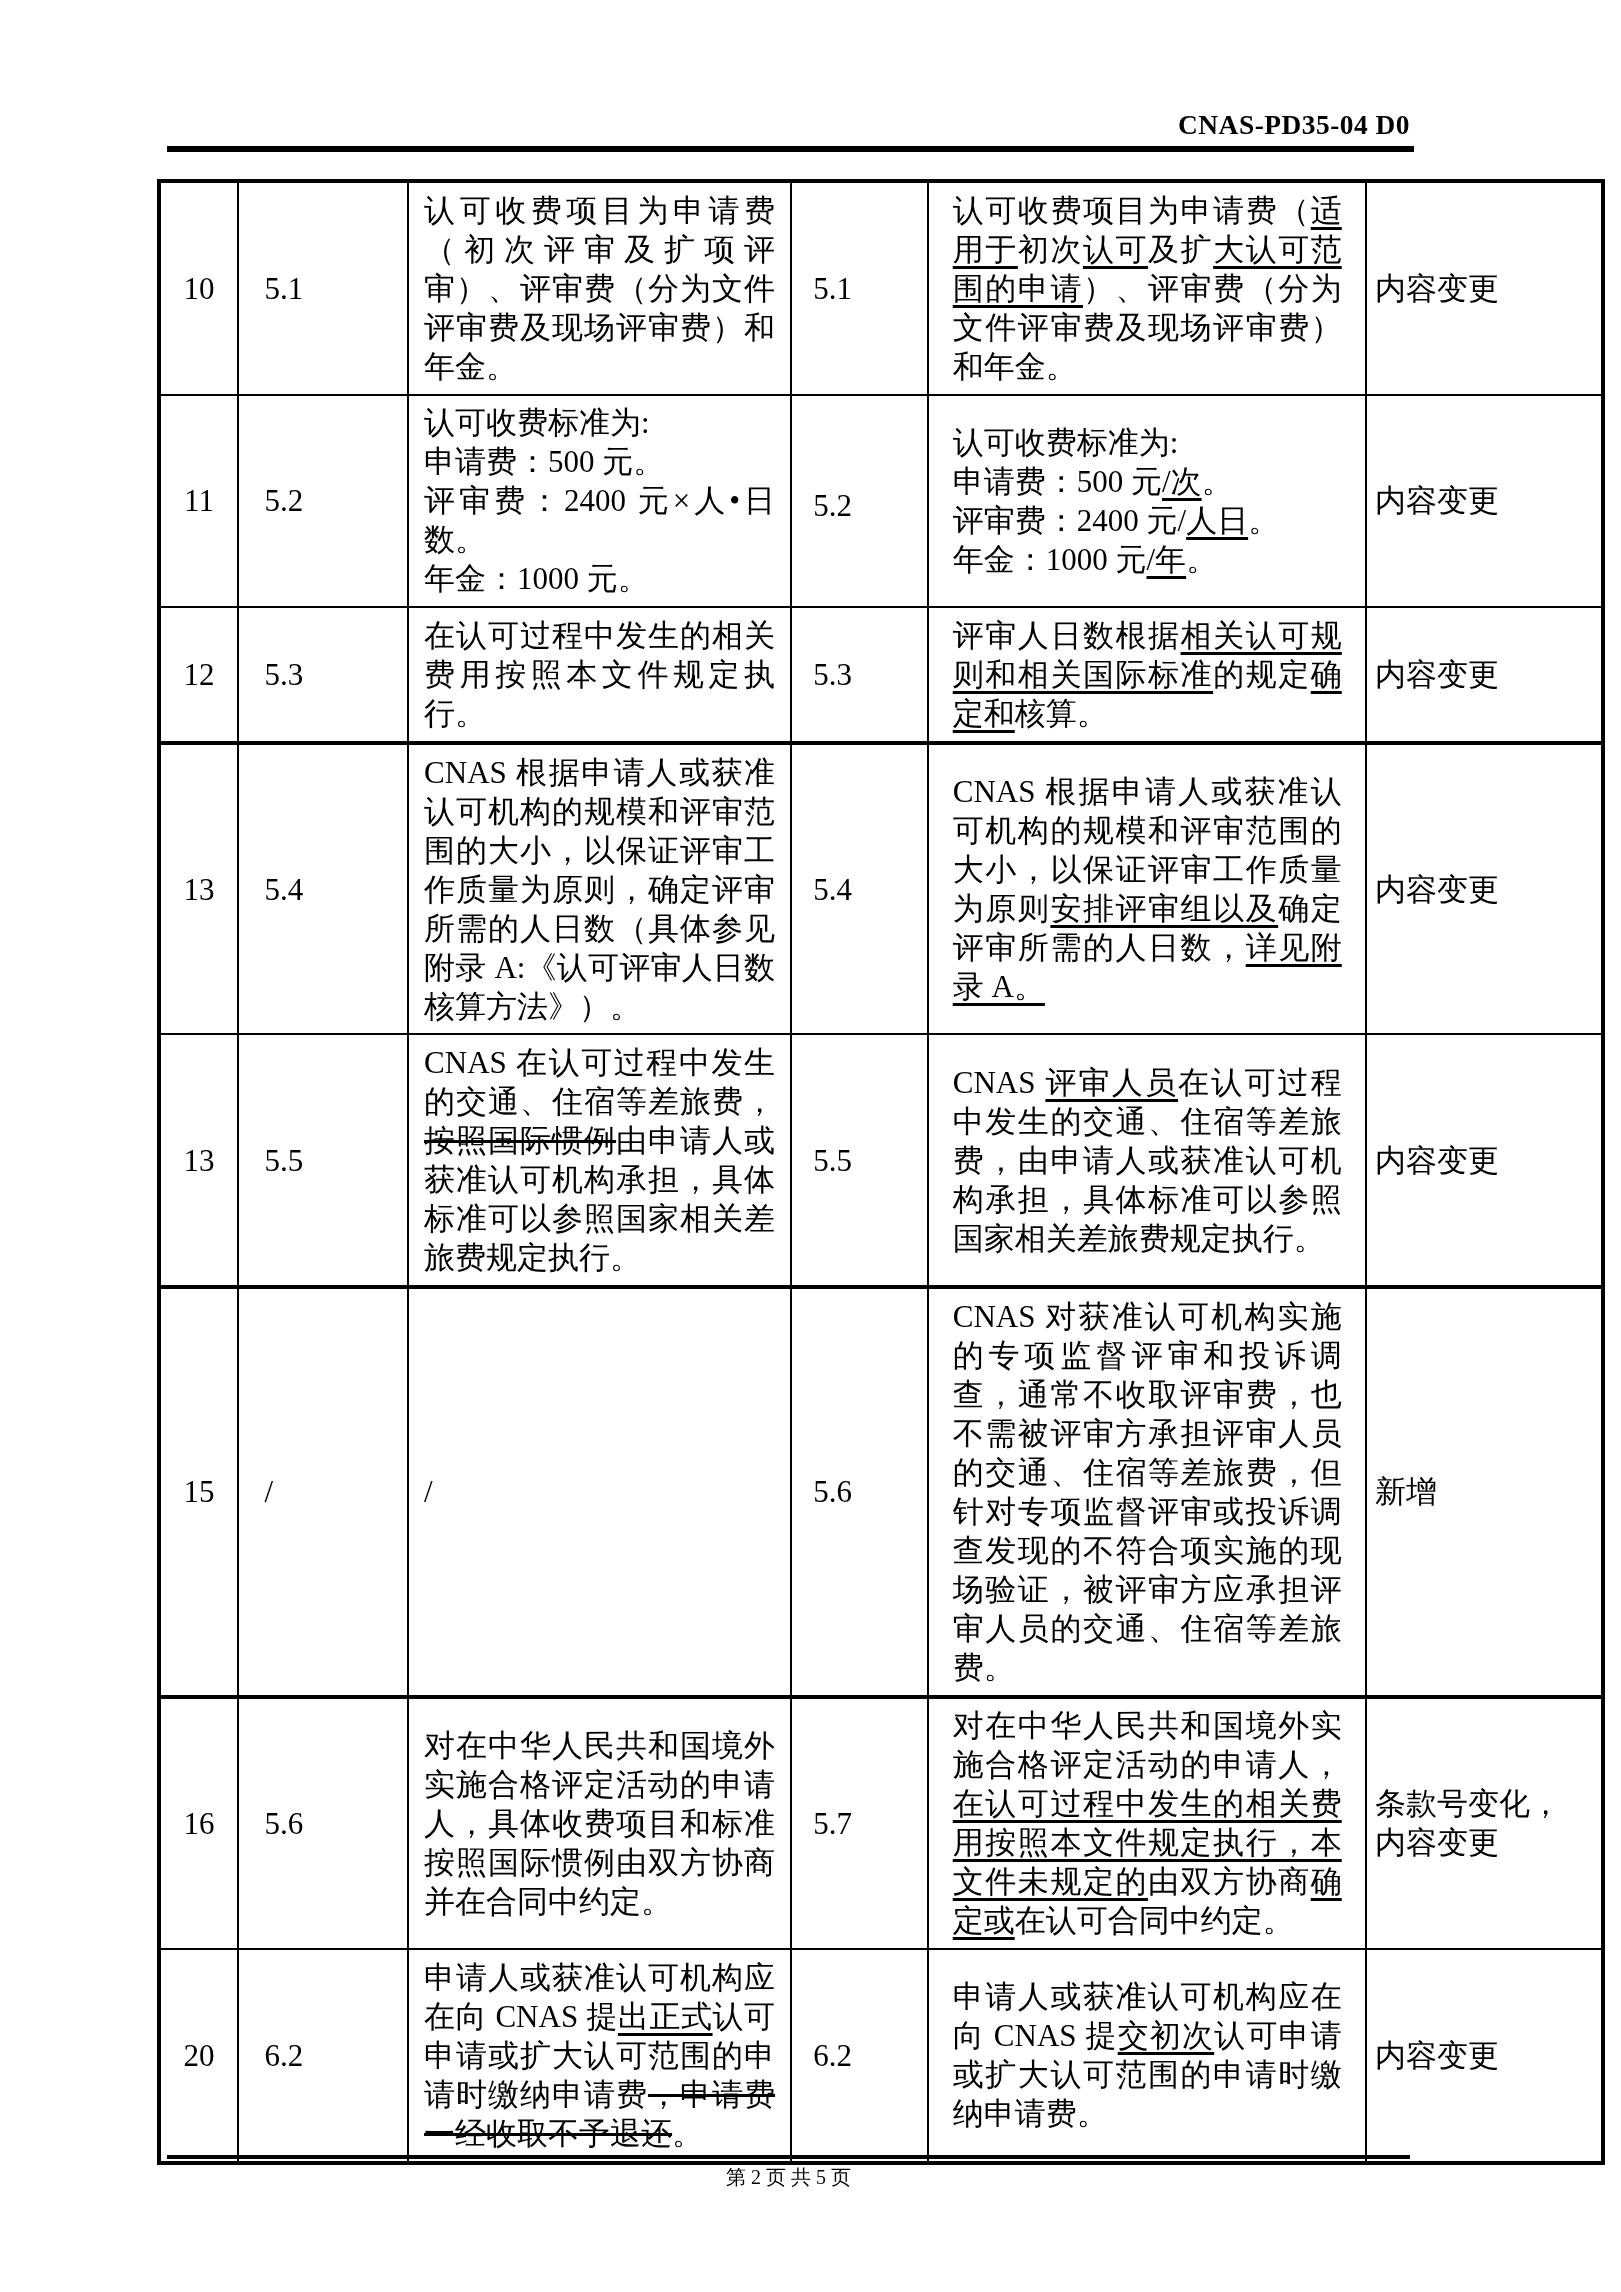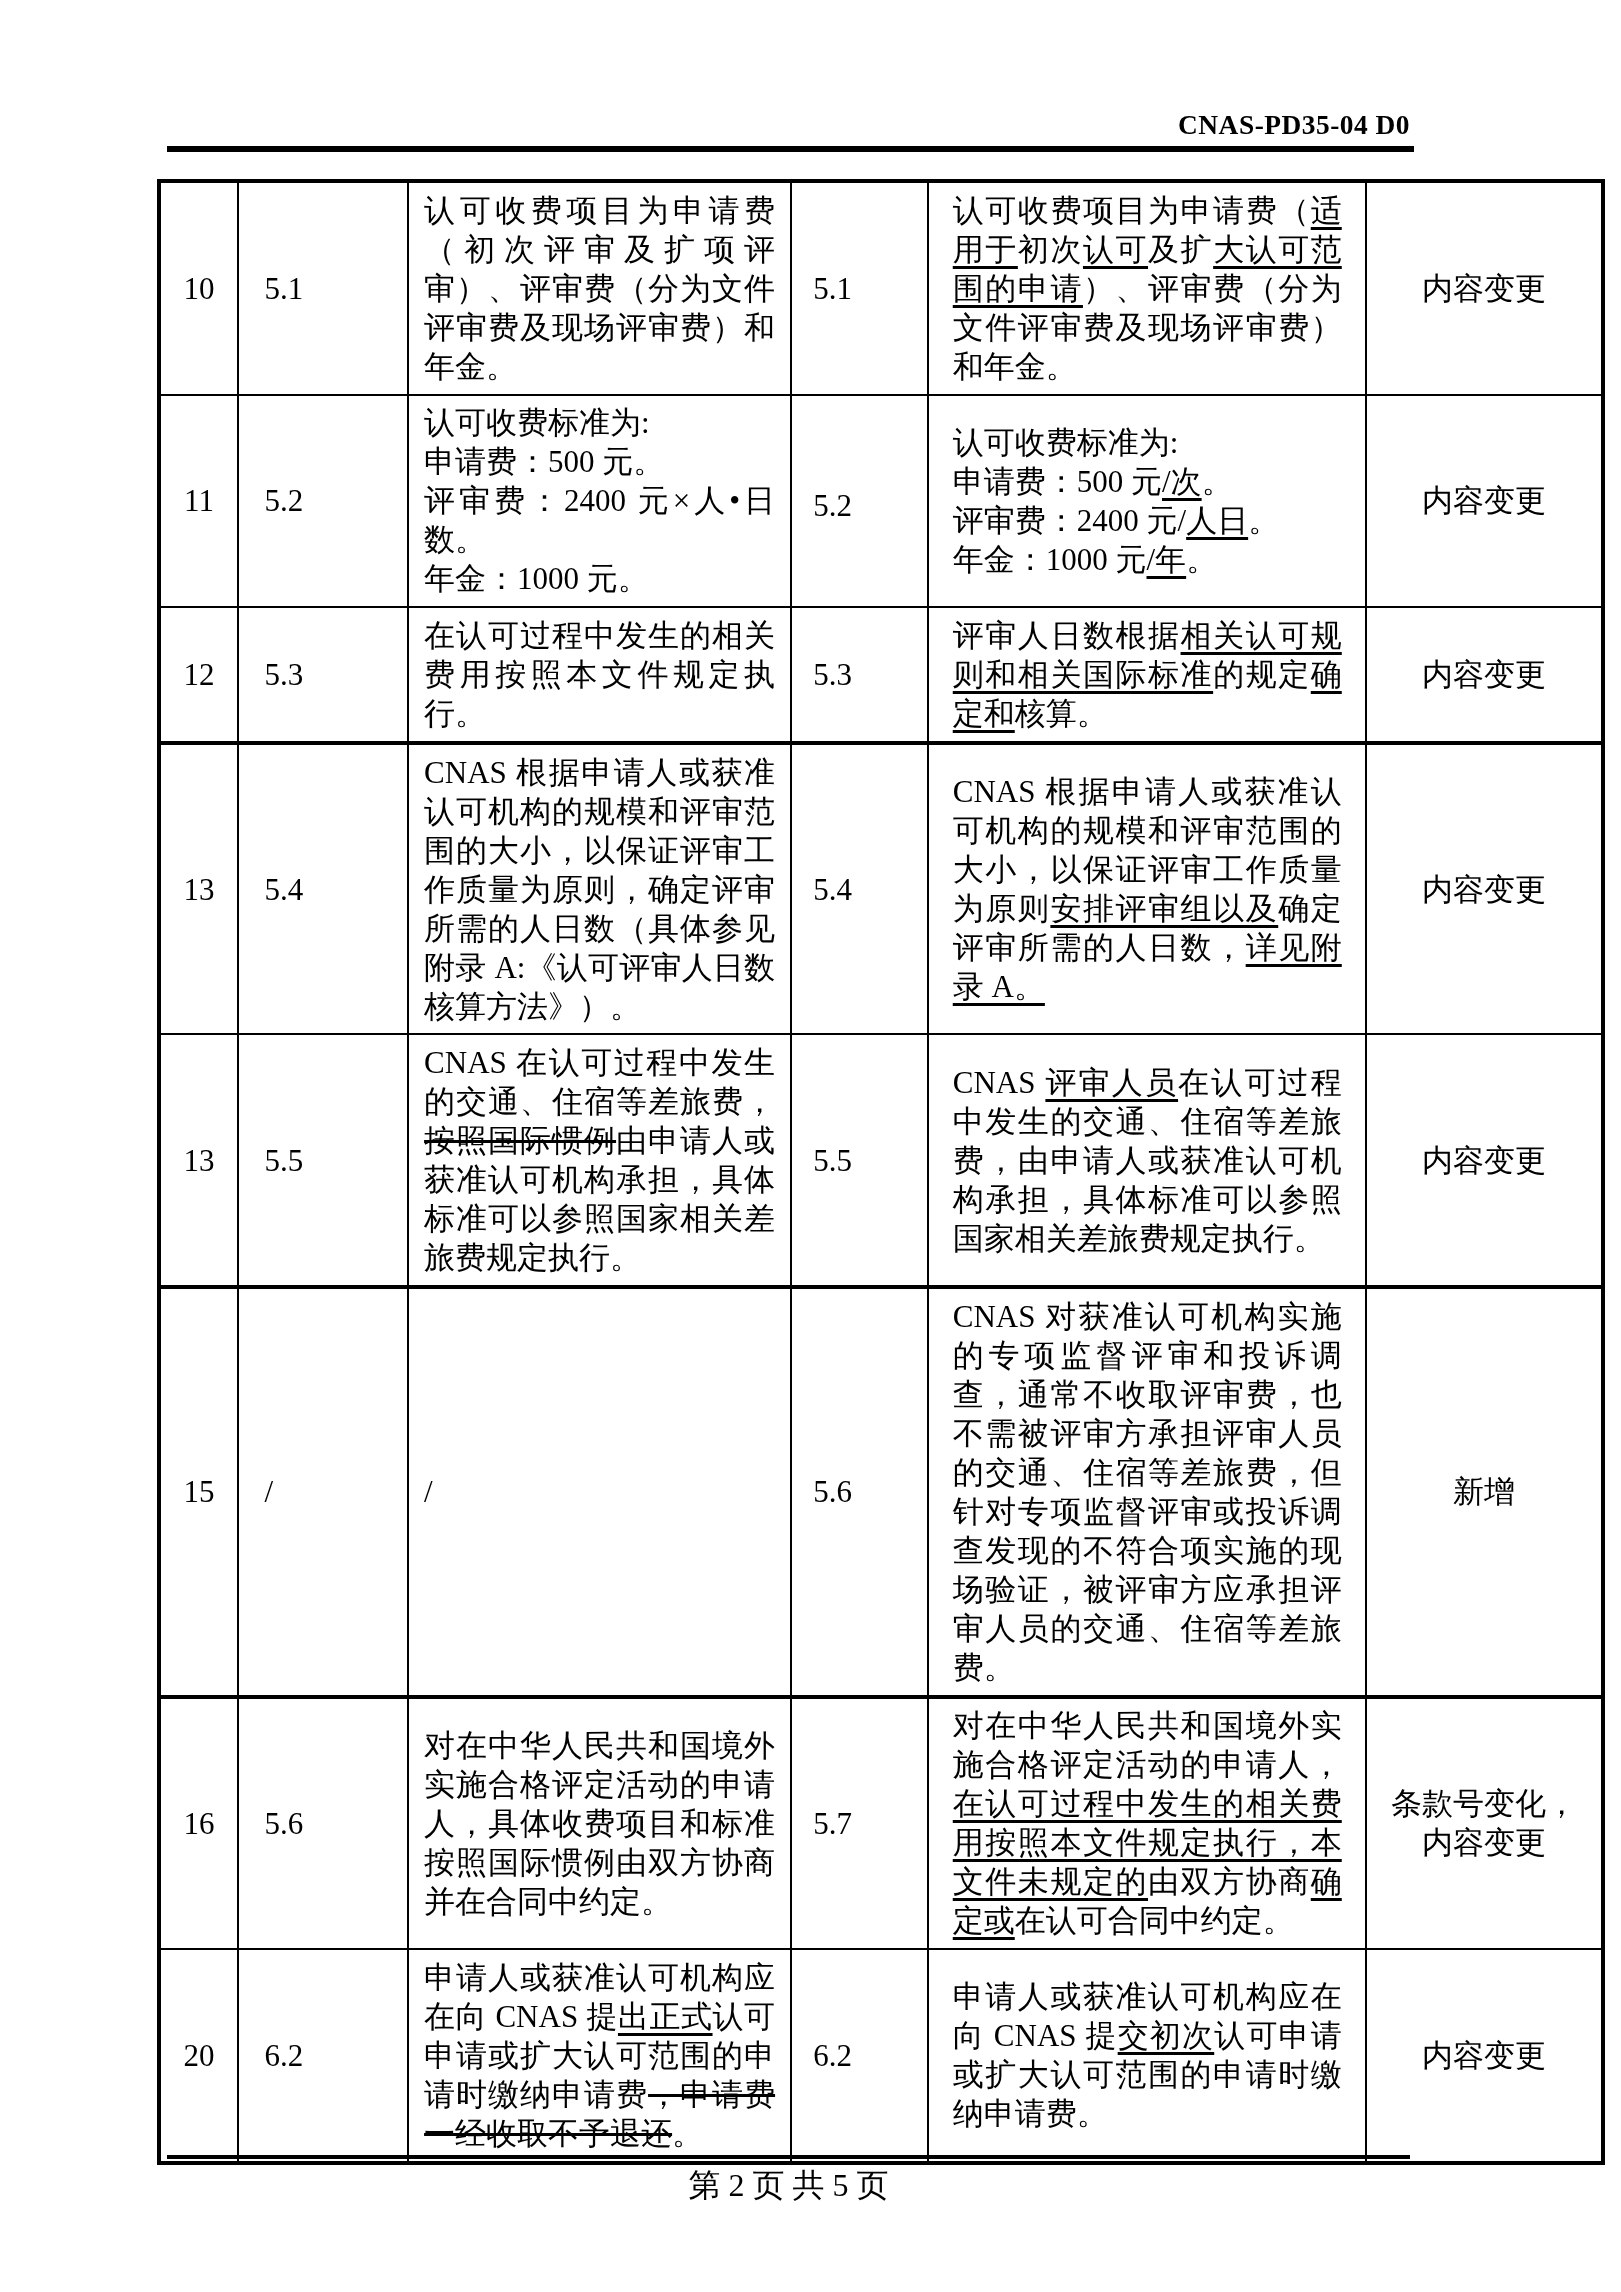--- a/index.html
+++ b/index.html
@@ -24,31 +24,31 @@
     border:2.9px solid #000;
     font-size:31px;line-height:39px;
     vertical-align:middle;
     overflow:hidden;
   }
   td.c-num{width:72px;text-align:center;font-size:27.4px;padding:3.9px 2px;}
   td.c-oldclause{width:139px;text-align:left;font-size:27.4px;padding:3.9px 3.9px 3.9px 25.5px;border-right-width:3.9px;}
   td.c-oldtext{width:351px;text-align:justify;white-space:pre-line;padding:7.8px 14.7px;}
   td.c-newclause{width:110px;text-align:left;font-size:27.4px;padding:3.9px 3.9px 3.9px 21.6px;}
   td.c-newtext{width:389px;text-align:justify;white-space:pre-line;padding:7.8px 23.5px;}
-  td.c-change{width:218px;text-align:center;white-space:pre-line;padding:3.9px 7.8px;}
+  td.c-change{width:218px;white-space:pre-line;padding:3.9px 7.8px;}
   tr.thick-bottom td{border-bottom-width:4.9px;}
   td.valign-top{vertical-align:top;padding-top:13.7px;}
   .ins{text-decoration:underline;text-decoration-thickness:2.5px;text-underline-offset:5.9px;}
   .del{text-decoration:line-through;text-decoration-thickness:2.5px;}
   .footer-rule{
     position:absolute;top:2155px;left:167px;width:1243px;height:3.9px;background:#000;
   }
   .page-number{
     position:absolute;top:2164px;left:167px;width:1243px;
-    text-align:center;font-size:32px;
+    text-align:center;font-size:20px;
   }
 </style>
 </head>
 <body>
 
 <div class="doc-code">CNAS-PD35-04 D0</div>
 <div class="header-rule"></div>
 
 <table class="cmp">
   <tbody>

